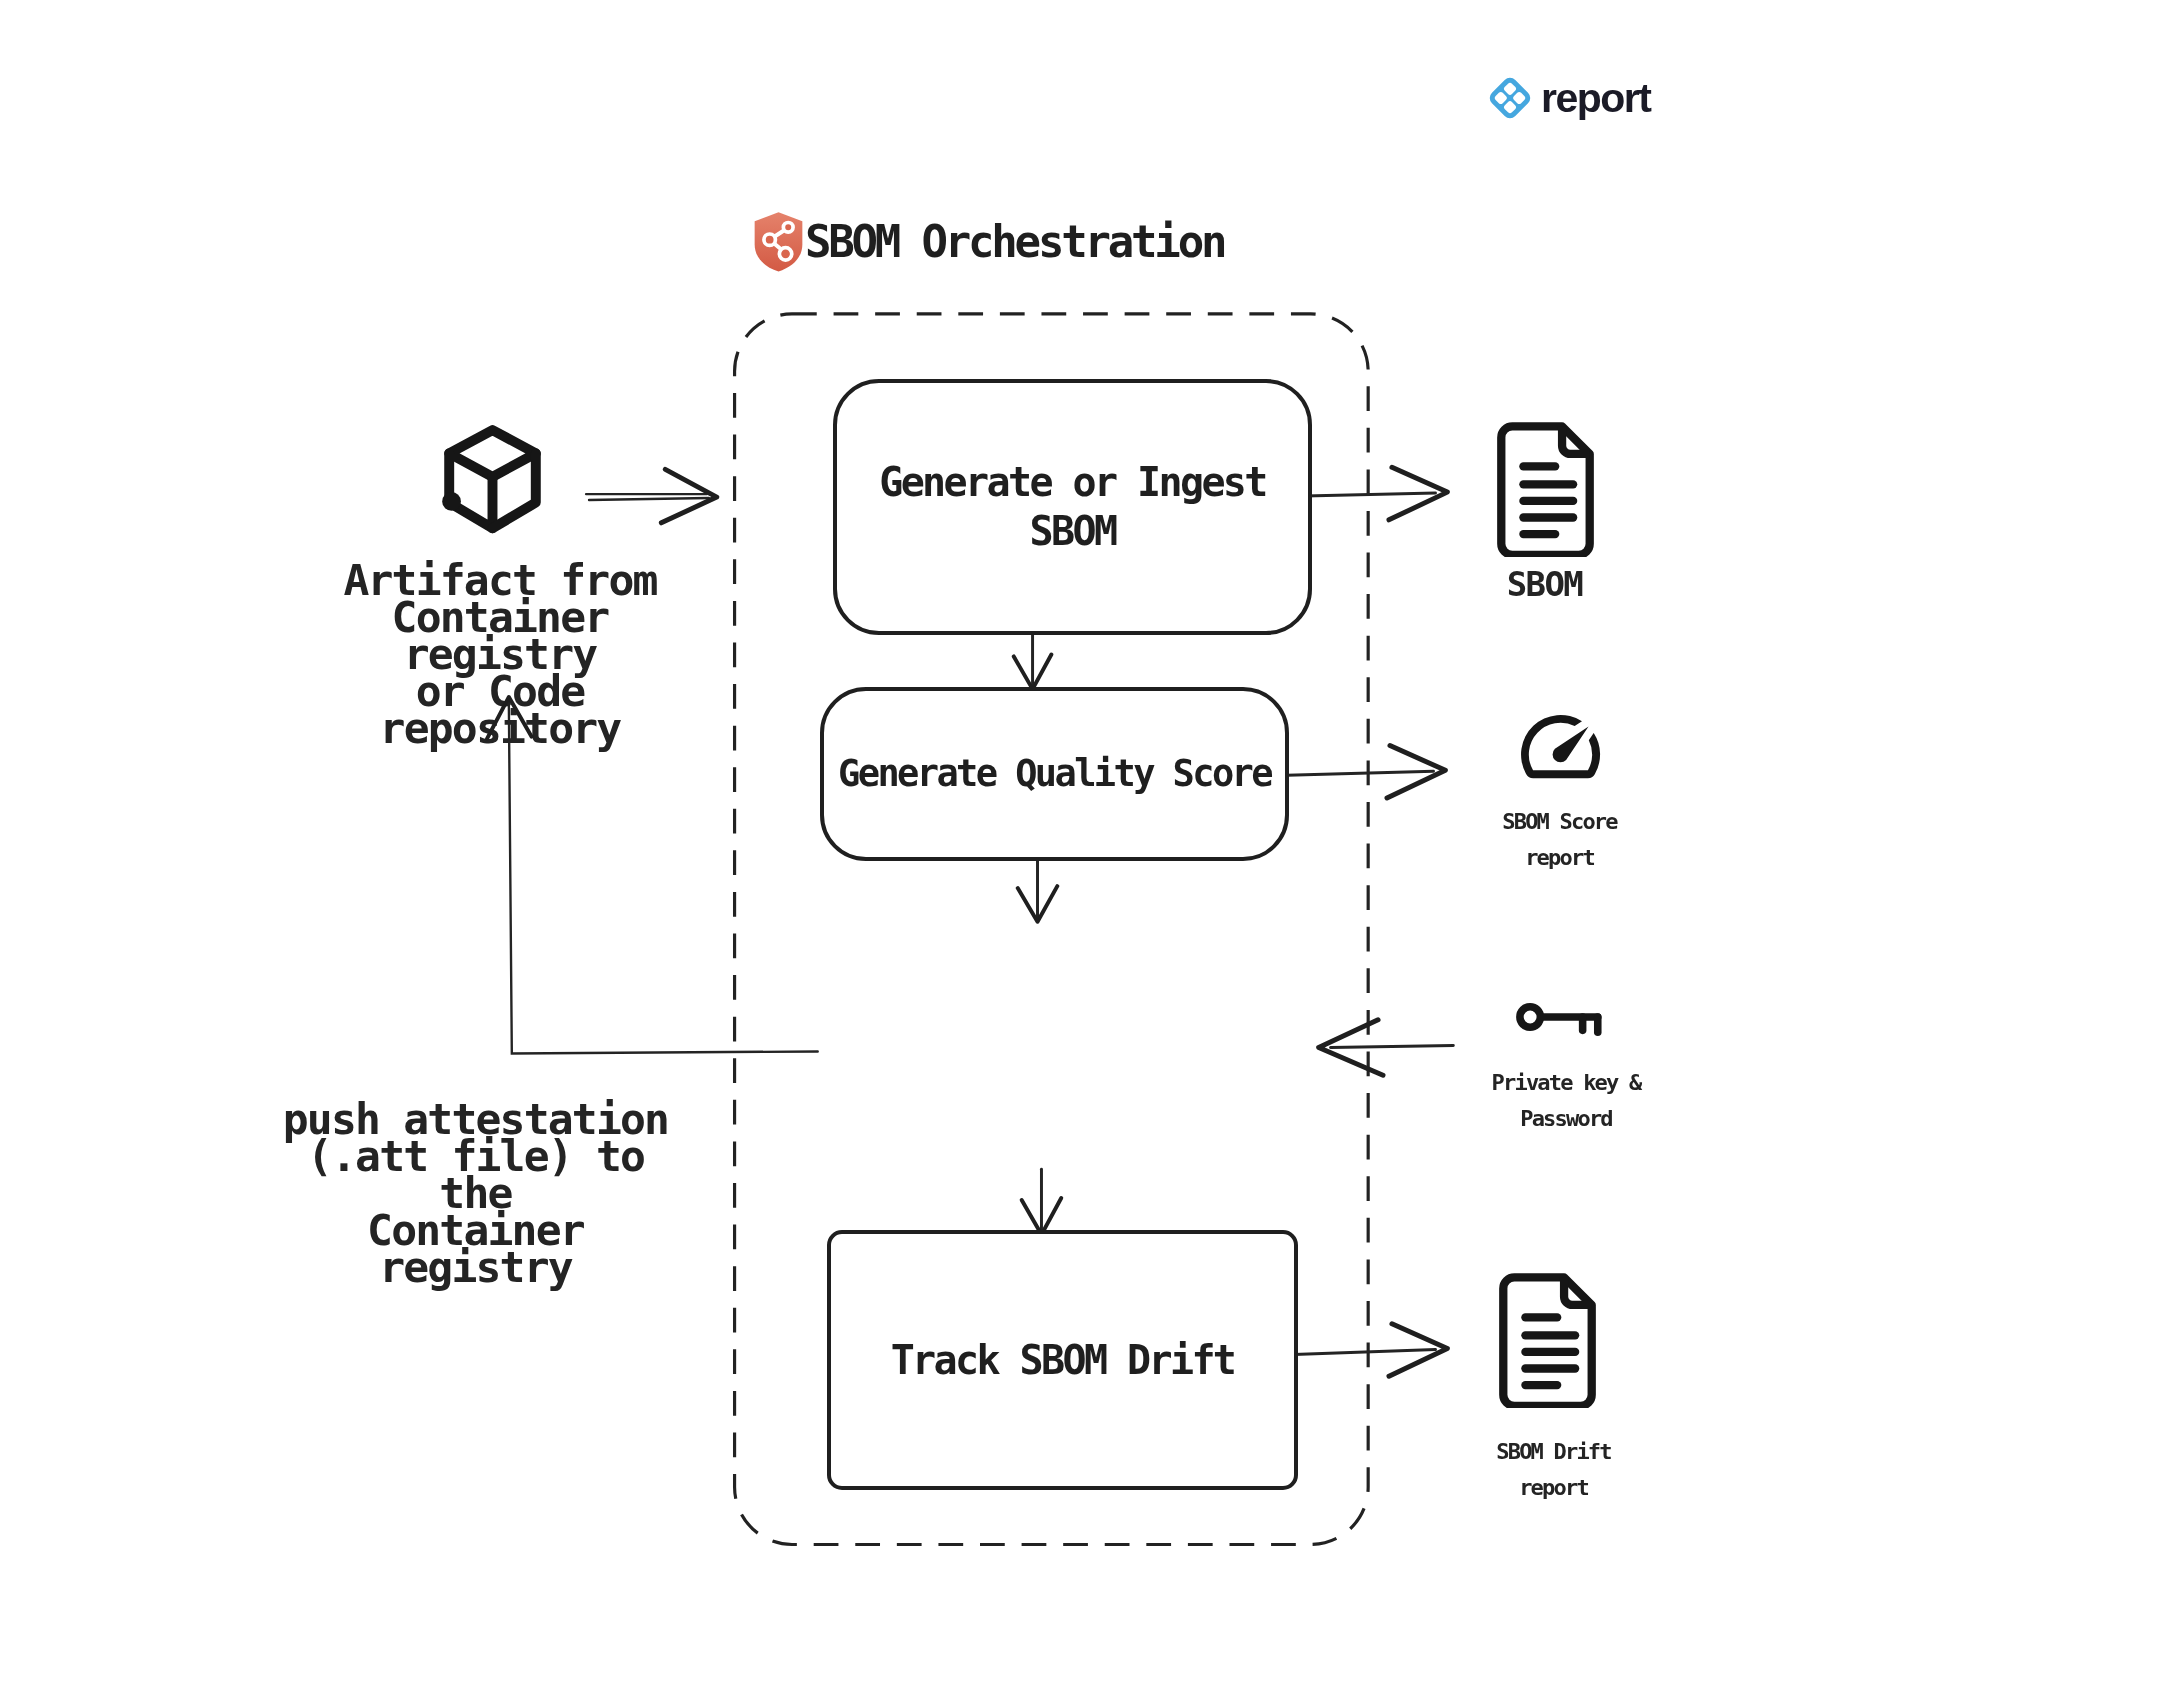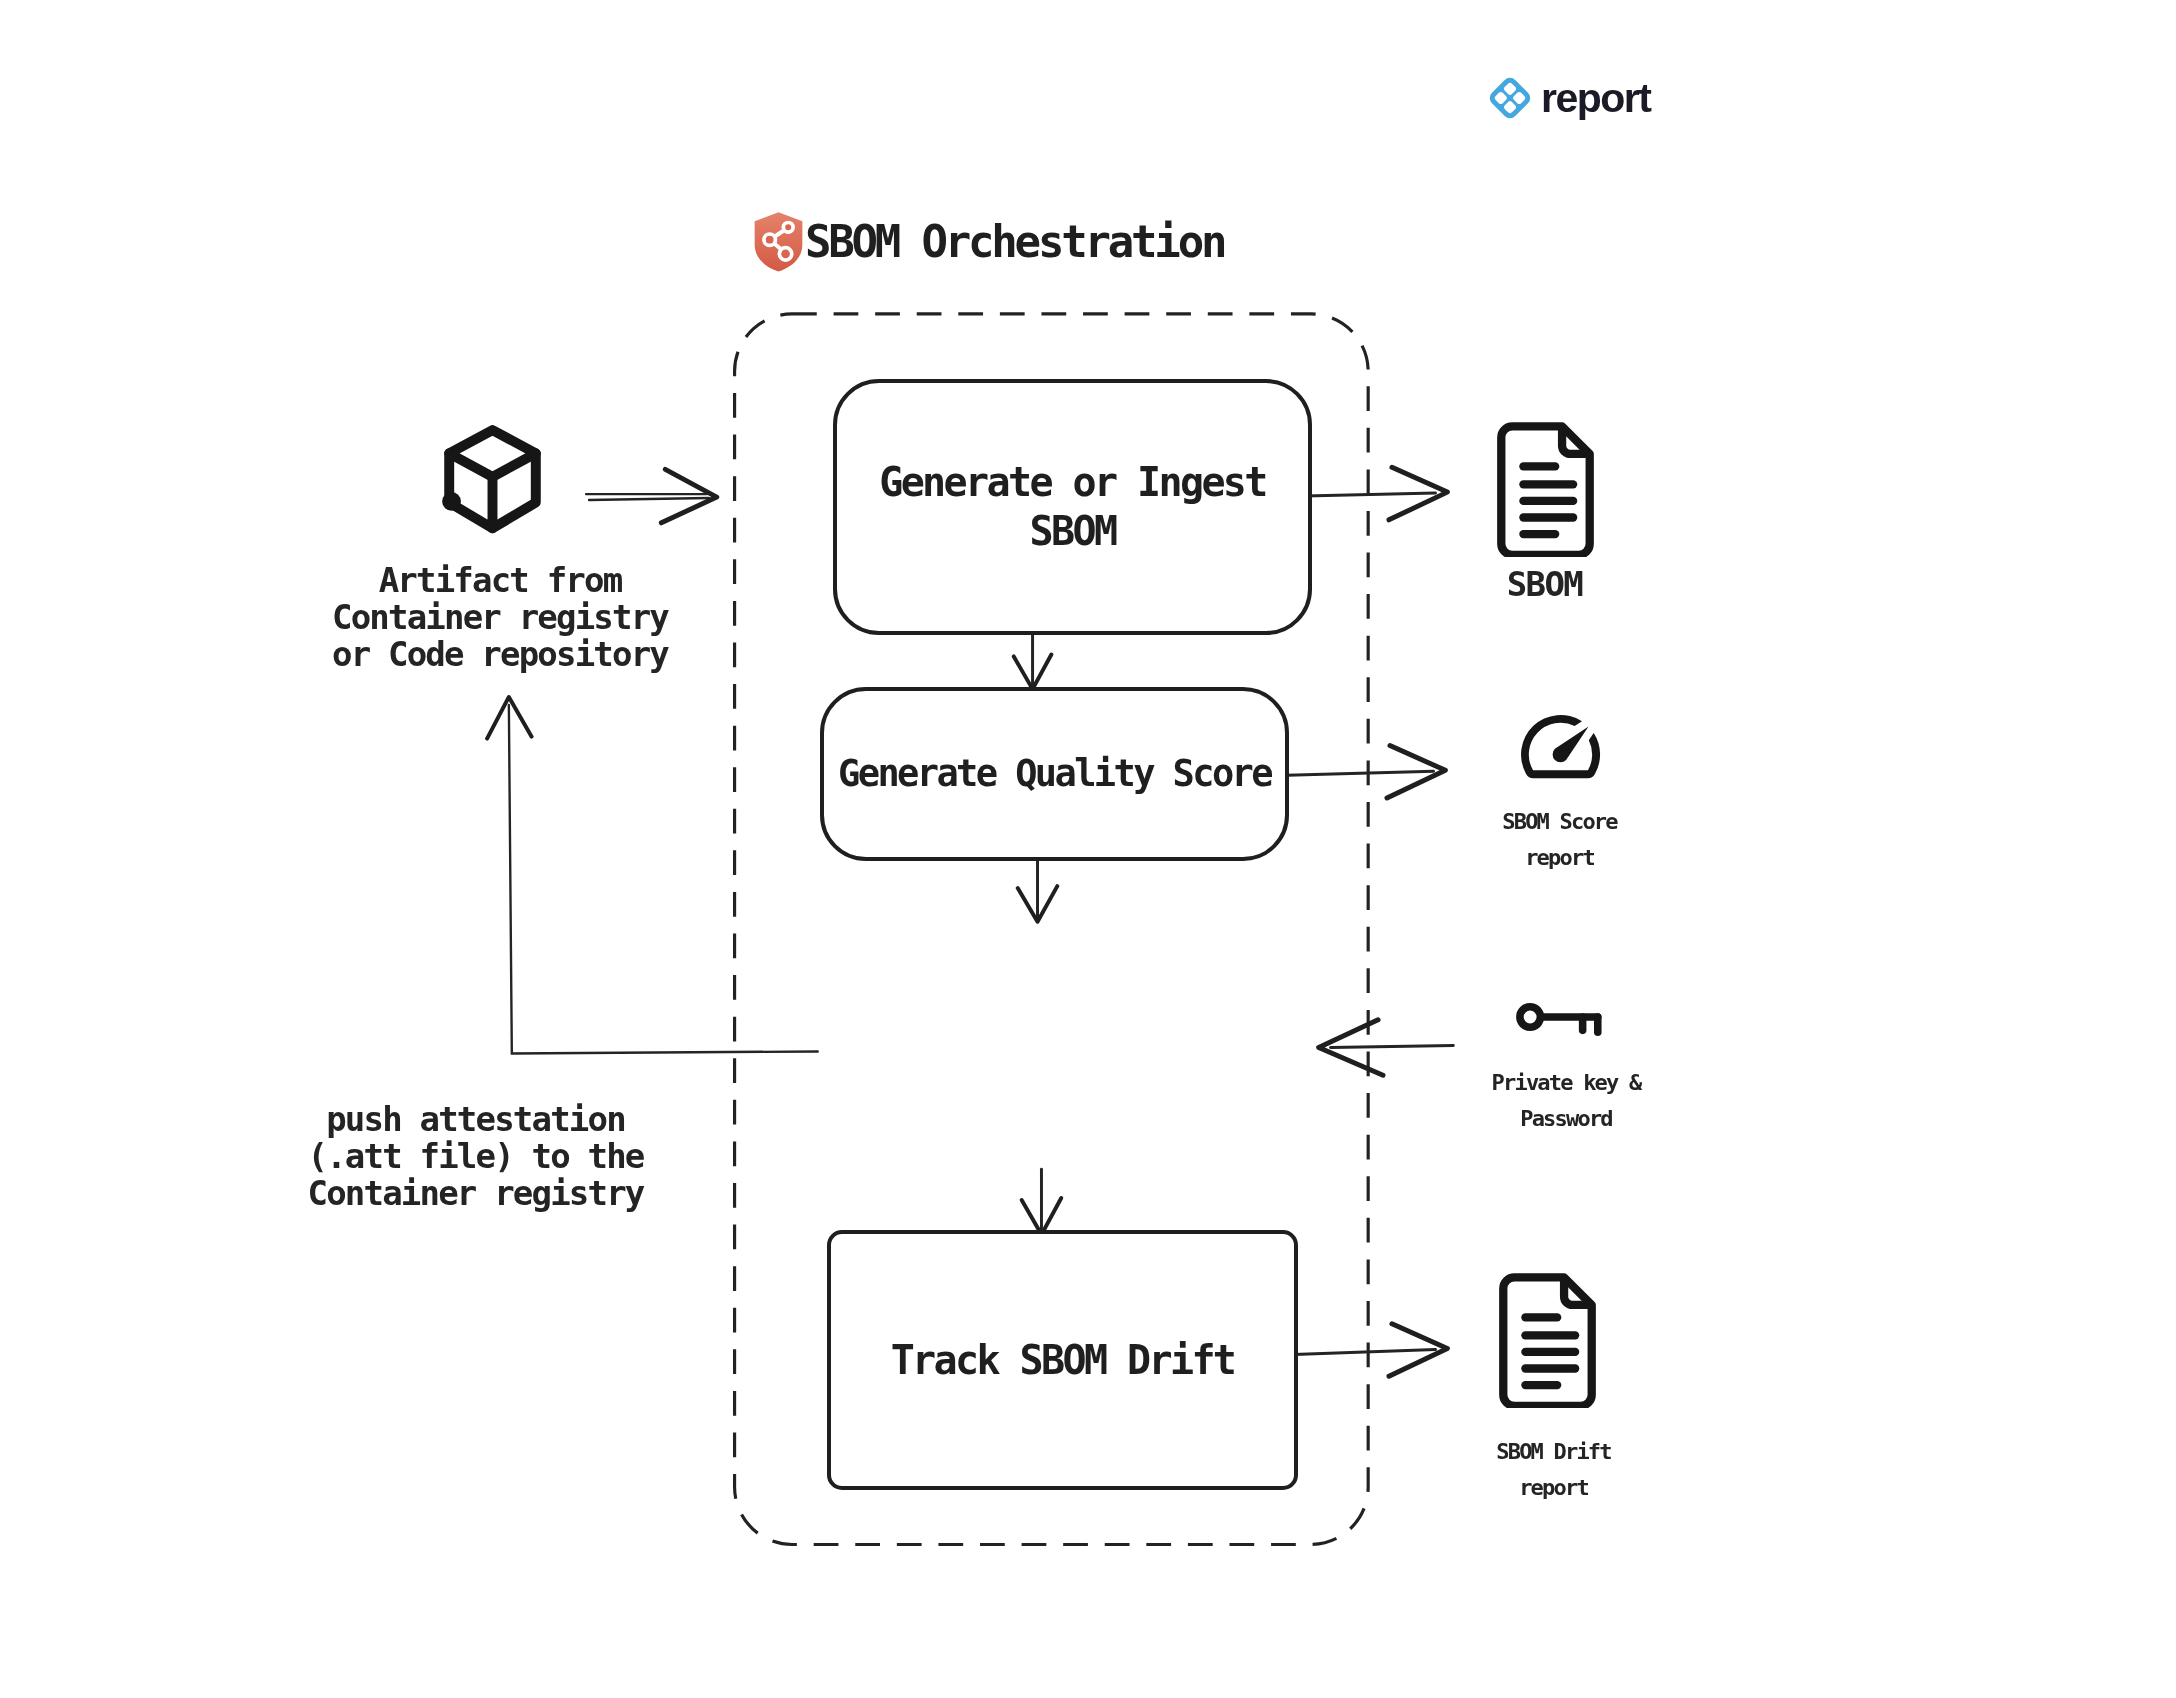--- a/index.html
+++ b/index.html
@@ -37,21 +37,21 @@
     z-index:3;
   }
   #step1{left:814px;top:379px;width:471px;height:248px;margin-left:19px;}
   #step2{left:820px;top:687px;width:461px;height:166px;font-size:37px;text-align:right;}
   #step3{left:822px;top:919px;width:462px;height:248px;}
   #step4{left:827px;top:1230px;width:463px;height:252px;border-radius:15px;}
   
   .side-label{
     font-weight:700;text-align:center;white-space:pre-line;color:#242424;
   }
-  .label-left{font-size:34px;letter-spacing:-1.8px;line-height:37px;}
+  .label-left{font-size:43px;letter-spacing:-1.8px;line-height:37px;}
   .label-right{font-size:22px;letter-spacing:-1.8px;line-height:36px;}
   #artifact-label{left:297px;top:562px;width:406px;}
   #push-label{left:275px;top:1101px;width:401px;}
   #sbom-label{left:1463px;top:566px;width:163px;font-size:34px;letter-spacing:-1.6px;}
   #score-label{left:1463px;top:804px;width:193px;}
   #key-label{left:1447px;top:1065px;width:238px;}
   #drift-label{left:1457px;top:1434px;width:193px;}
   
   #arrows{left:0;top:0;z-index:1;}
   .shaft{stroke:#242424;stroke-width:3;fill:none;stroke-linecap:round;}

